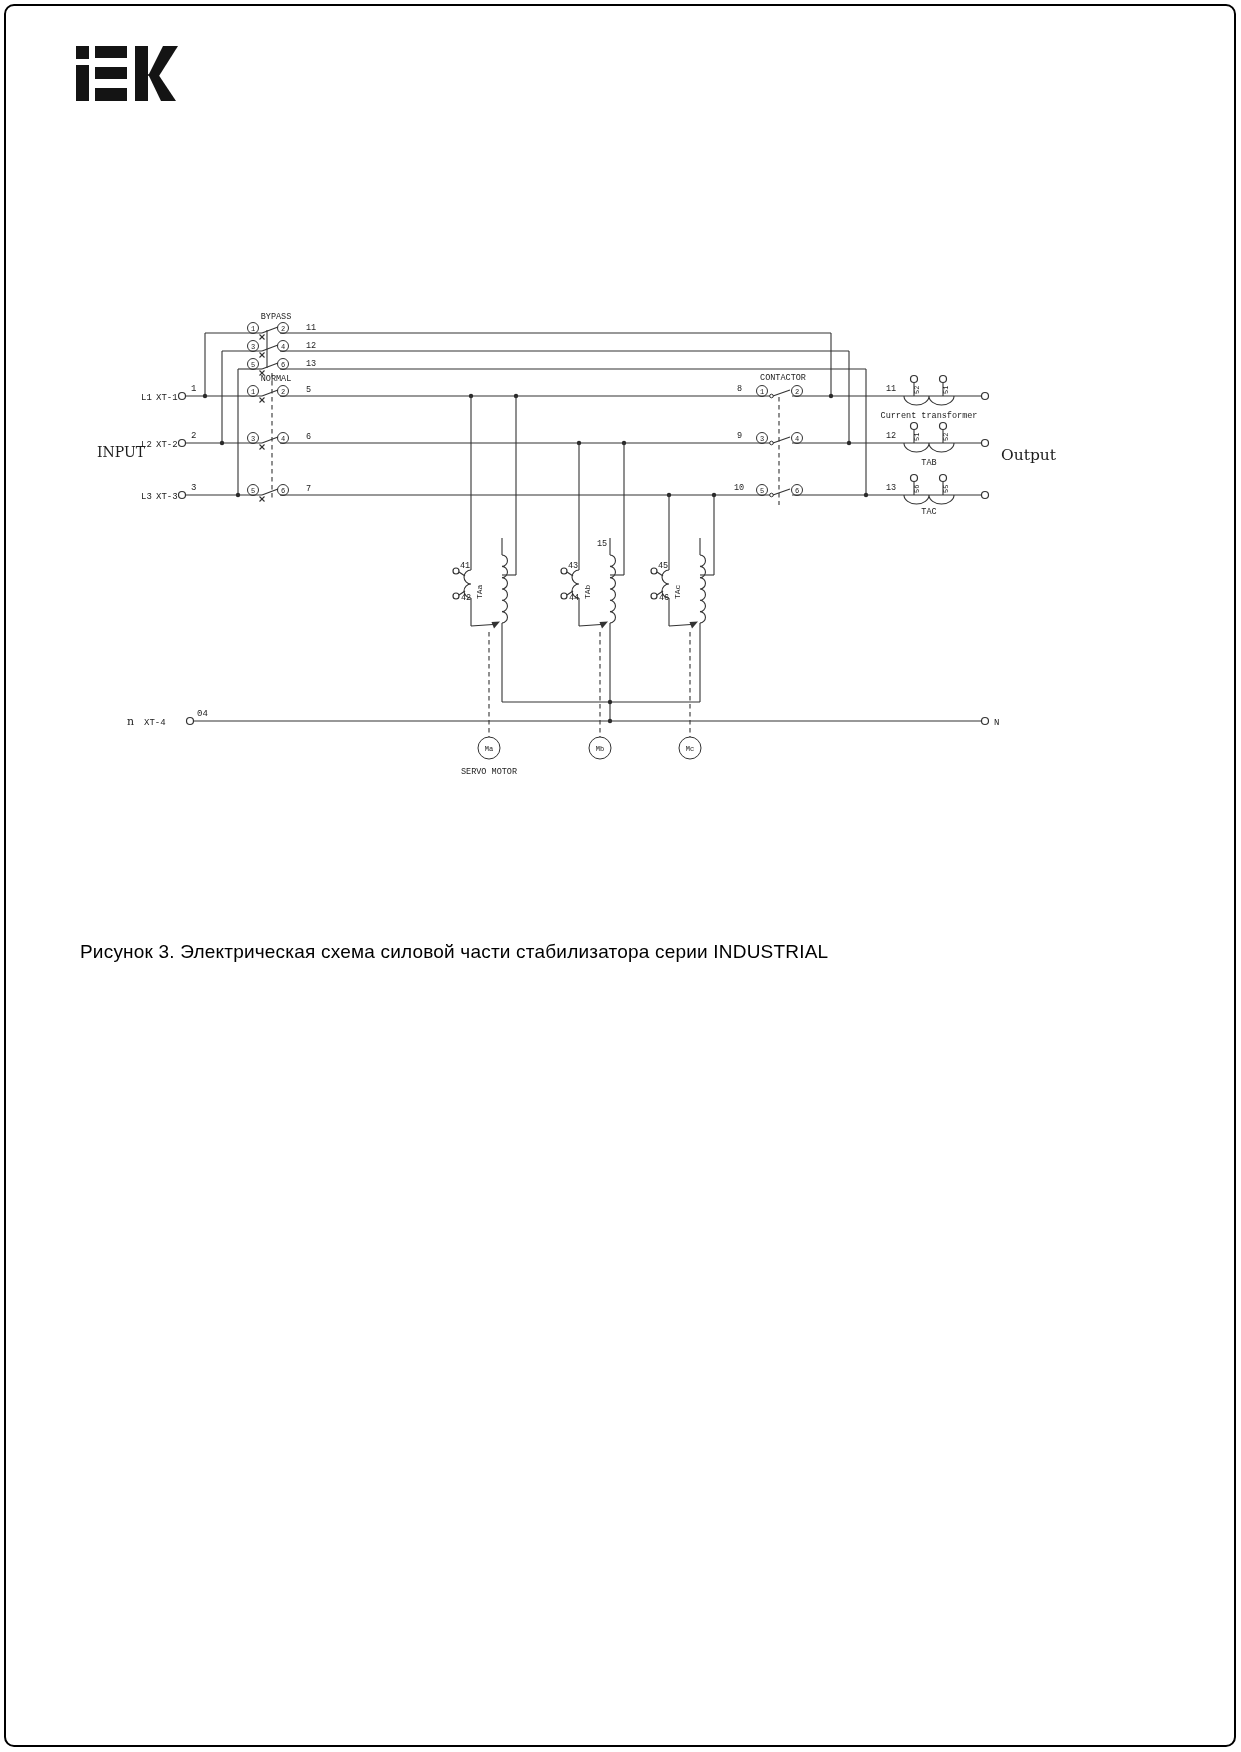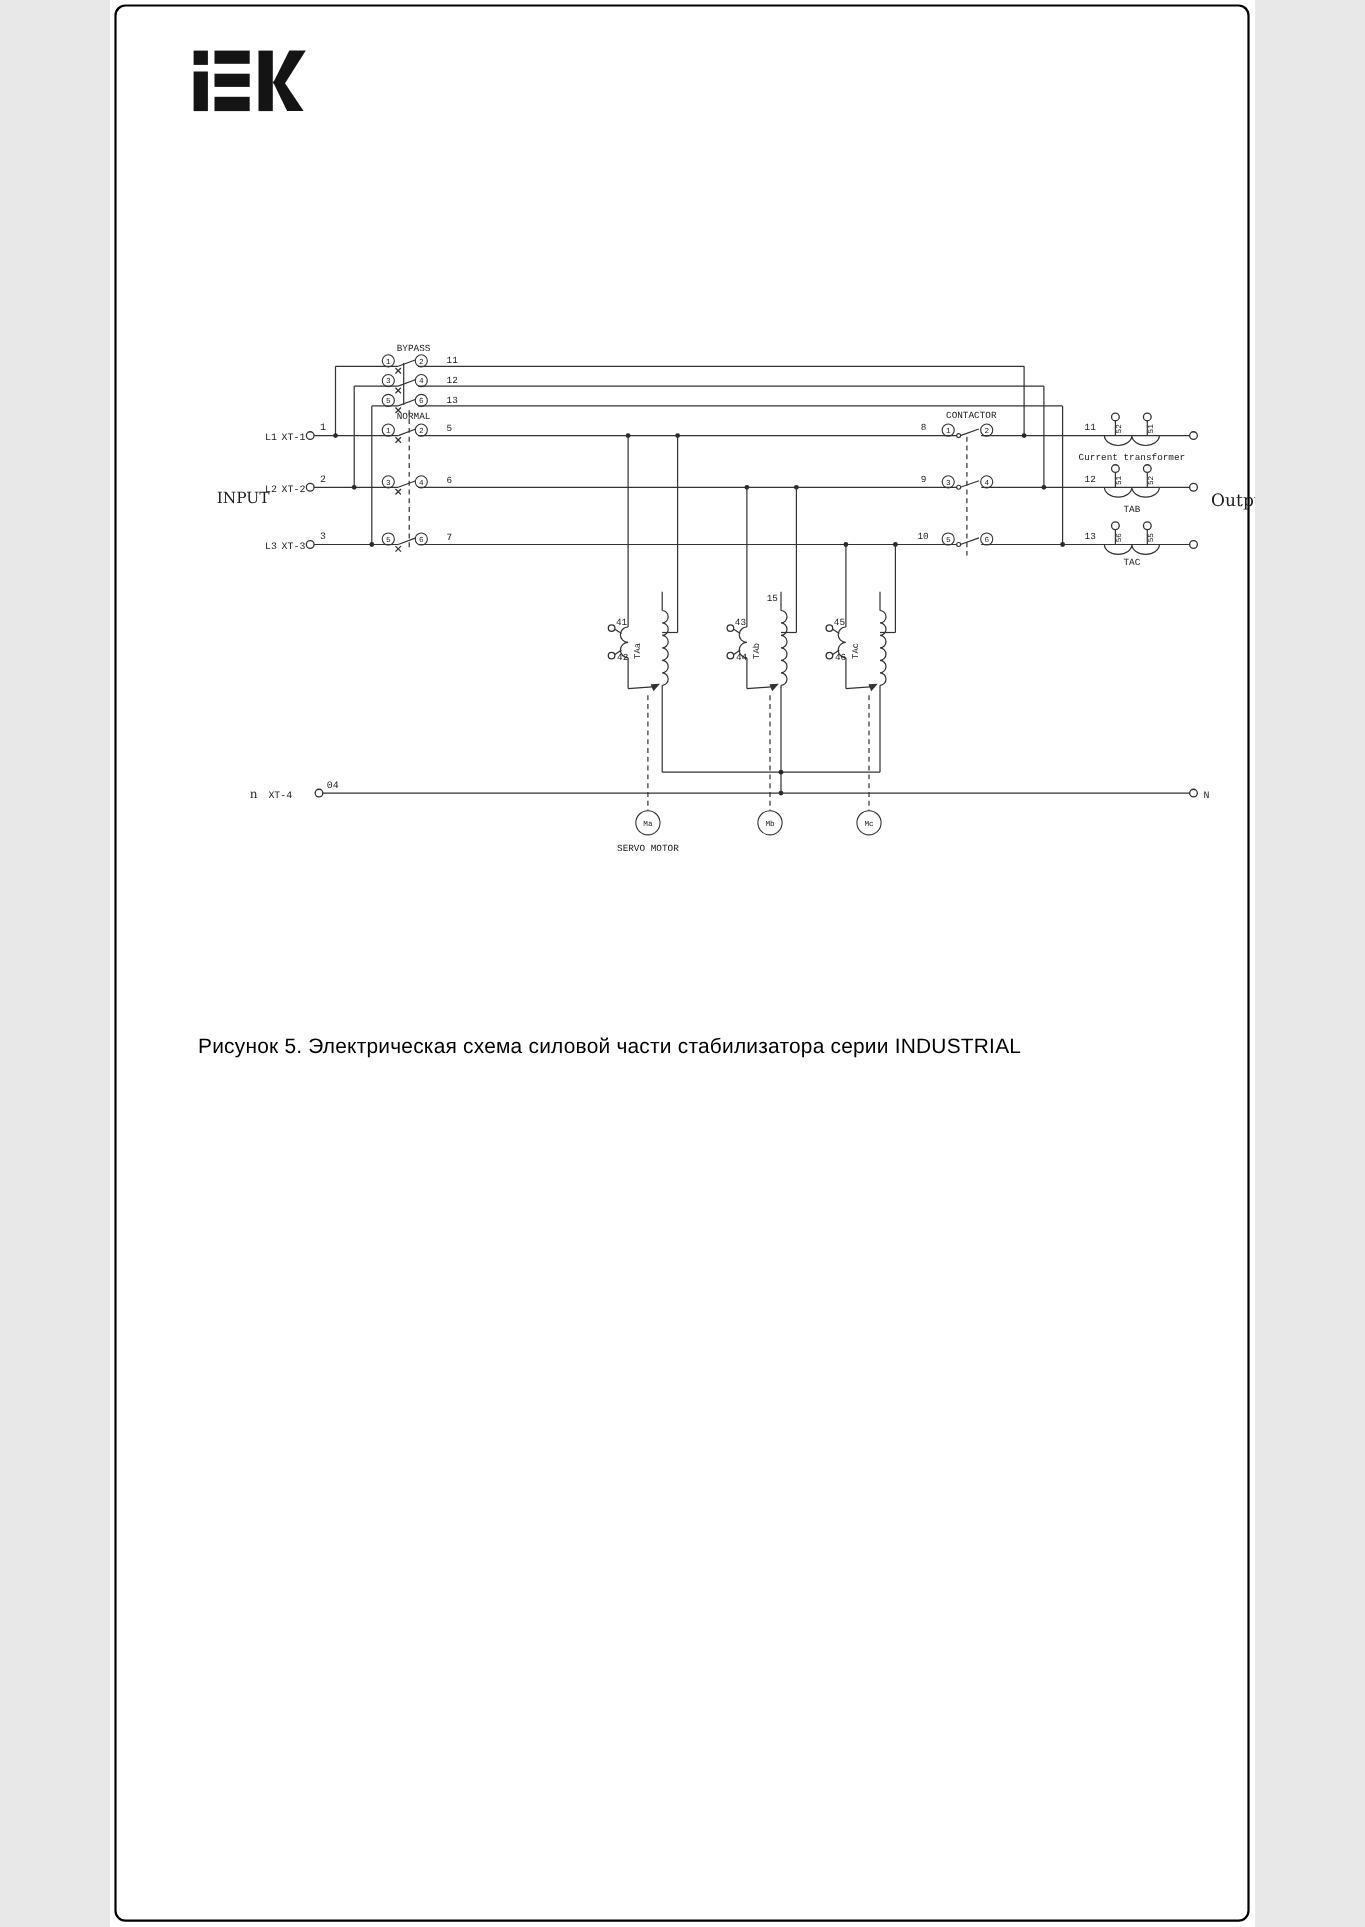--- a/index.html
+++ b/index.html
@@ -1,16 +1,16 @@
 <!DOCTYPE html>
 <html><head>
 <meta charset="utf-8">
 <style>
   html,body{margin:0;padding:0;background:#e8e8e8;}
-  .page{position:relative;width:1041px;height:1752px;background:#fff;margin:0 auto;
+  .page{position:relative;width:1241px;height:1752px;background:#fff;margin:0 auto;
         font-family:"Liberation Sans",sans-serif;overflow:hidden;}
   .page-border{position:absolute;left:4px;top:4px;right:5px;bottom:5px;
         border:2px solid #000;border-radius:10px;pointer-events:none;}
   svg.schematic{position:absolute;left:0;top:0;width:1241px;height:1752px;}
   .w{stroke:#333;stroke-width:1.1;fill:none;}
   .wd{stroke:#333;stroke-width:1.1;fill:none;stroke-dasharray:4.5 3.5;}
   .dot{fill:#2a2a2a;stroke:none;}
   .term{fill:#fff;stroke:#333;stroke-width:1.2;}
   .cc{fill:none;stroke:#333;stroke-width:1;}
   text{fill:#1c1c1c;font-family:"Liberation Mono","DejaVu Sans Mono",monospace;}
@@ -297,14 +297,14 @@
       <text class="t9" x="144" y="725">XT-4</text>
       <circle class="term" cx="190" cy="721" r="3.5"></circle>
       <text class="t9" x="197" y="716">04</text>
       <line class="w" x1="193.5" y1="721" x2="981.5" y2="721"></line>
       <circle class="term" cx="985" cy="721" r="3.5"></circle>
       <text class="t9" x="994" y="725">N</text>
     </g>
 
   </svg>
 
-  <div class="caption">Рисунок 5.  Электрическая схема силовой части стабилизатора серии INDUSTRIAL</div>
+  <div class="caption">Рисунок 3.  Электрическая схема силовой части стабилизатора серии INDUSTRIAL</div>
 </div>
 
 </body></html>

